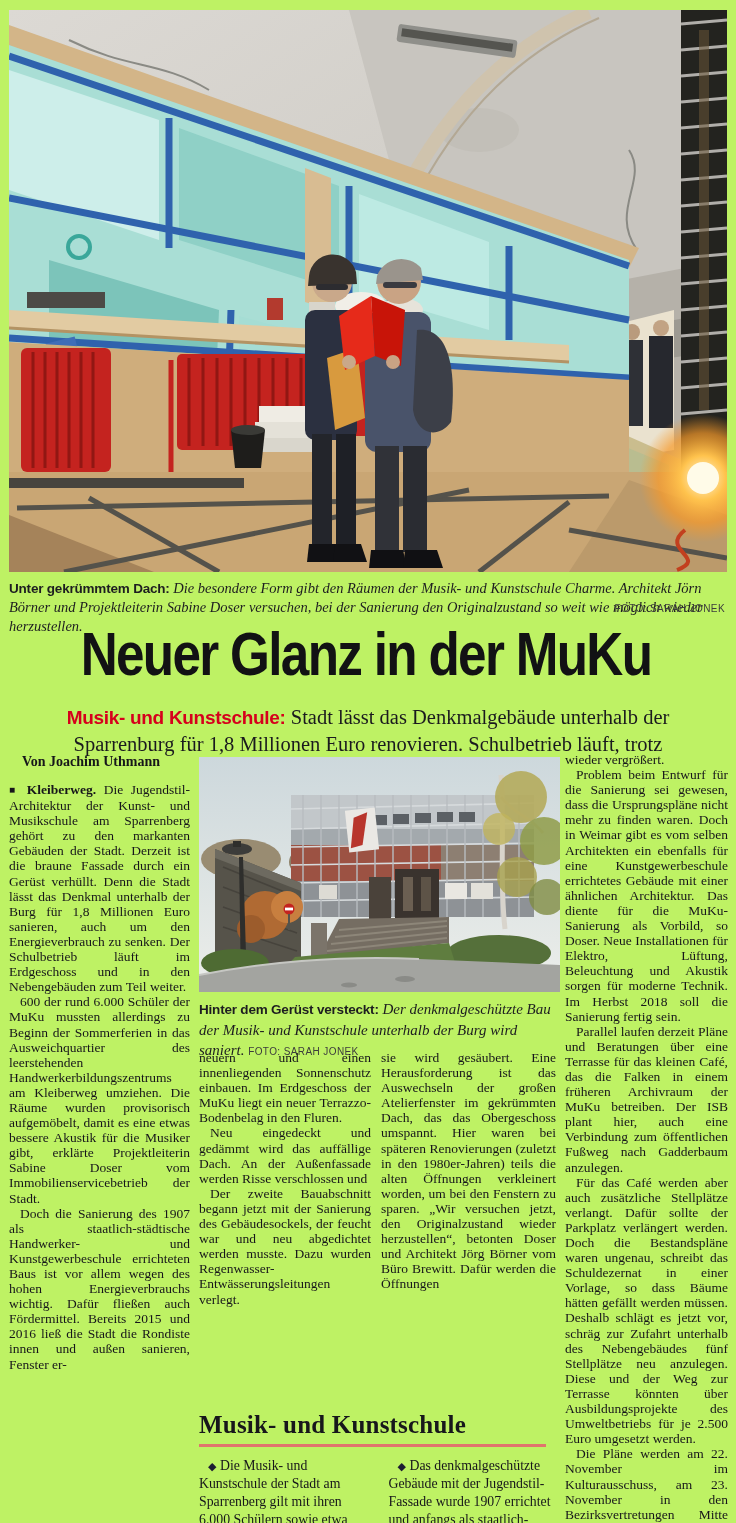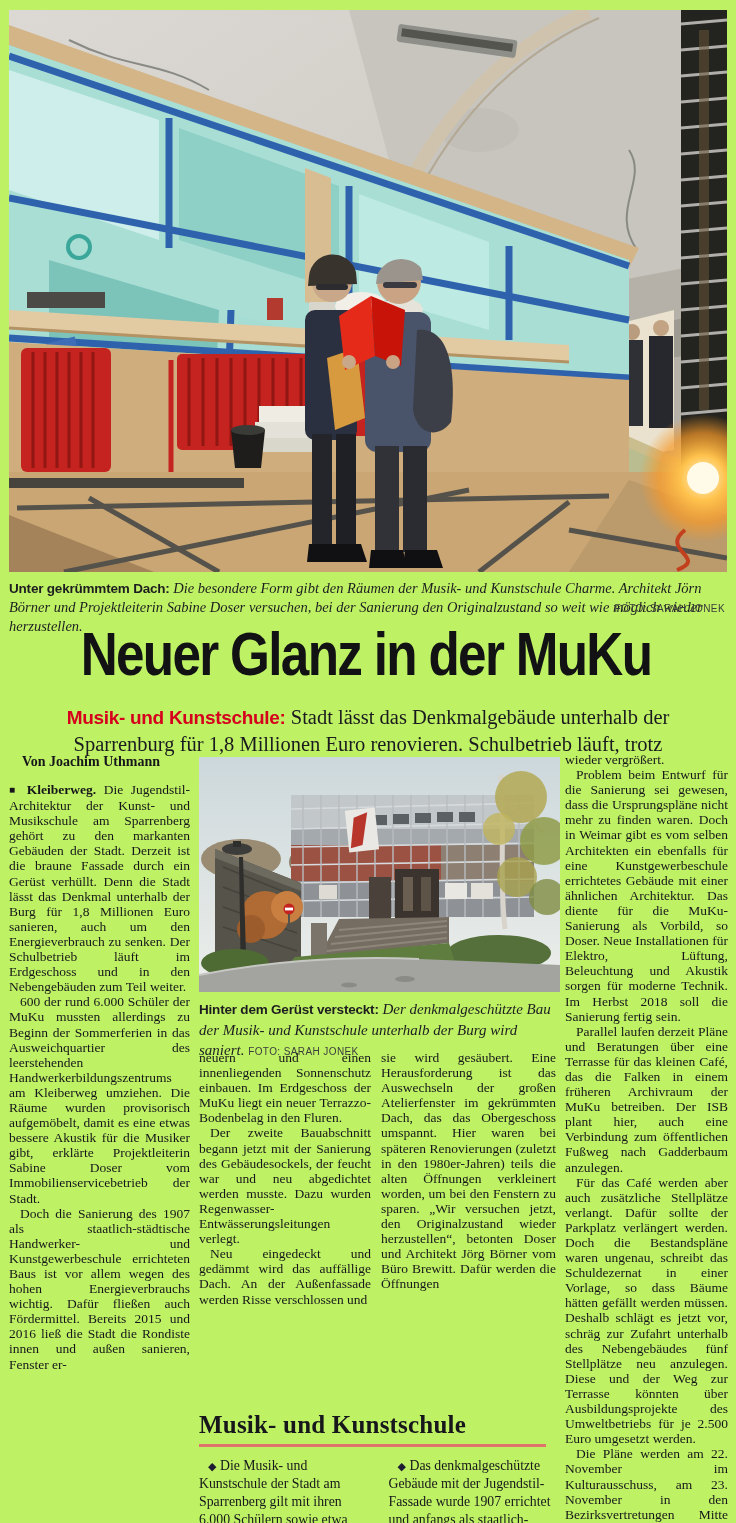--- a/index.html
+++ b/index.html
@@ -401,22 +401,22 @@
   </div>
 
   <div class="abs caption" style="left:199px;top:999px;width:361px;height:44px;line-height:20px;font-size:15px;">
     <span class="cap-lead">Hinter dem Gerüst versteckt:</span>
     <span>Der denkmalgeschützte Bau der Musik- und Kunstschule unterhalb der Burg wird saniert.</span>
     <span class="credit">FOTO: SARAH JONEK</span>
   </div>
 
   <div class="abs col" style="left:199px;top:1050px;width:172px;height:284px;">
     <p>neuern und einen innenliegenden Sonnenschutz einbauen. Im Erdgeschoss der MuKu liegt ein neuer Terrazzo-Bodenbelag in den Fluren.</p>
+    <p class="ind">Neu eingedeckt und gedämmt wird das auffällige Dach. An der Außenfassade werden Risse verschlossen und</p>
     <p class="ind">Der zweite Bauabschnitt begann jetzt mit der Sanierung des Gebäudesockels, der feucht war und neu abgedichtet werden musste. Dazu wurden Regenwasser-Entwässerungsleitungen verlegt.</p>
-    <p class="ind">Neu eingedeckt und gedämmt wird das auffällige Dach. An der Außenfassade werden Risse verschlossen und</p>
   </div>
 
   <div class="abs col" style="left:381px;top:1050px;width:175px;height:284px;">
     <p>sie wird gesäubert. Eine Herausforderung ist das Auswechseln der großen Atelierfenster im gekrümmten Dach, das das Obergeschoss umspannt. Hier waren bei späteren Renovierungen (zuletzt in den 1980er-Jahren) teils die alten Öffnungen verkleinert worden, um bei den Fenstern zu sparen. „Wir versuchen jetzt, den Originalzustand wieder herzustellen“, betonten Doser und Architekt Jörg Börner vom Büro Brewitt. Dafür werden die Öffnungen</p>
   </div>
 
   <div class="abs" style="left:199px;top:1411px;width:361px;height:176px;">
     <div class="infobox-title">Musik- und Kunstschule</div>
     <div class="infobox-body">
       <p><span class="diamond">◆</span>

